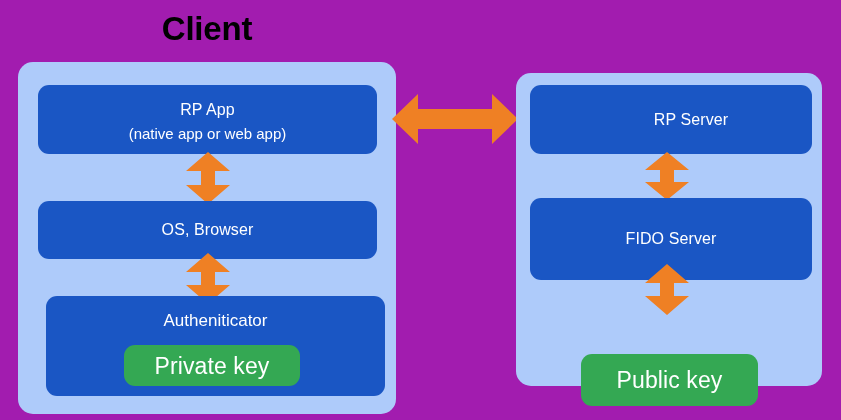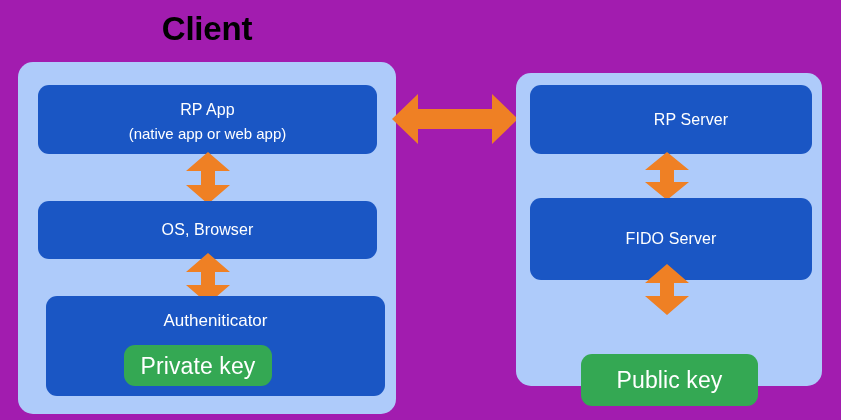--- a/index.html
+++ b/index.html
@@ -92,21 +92,21 @@
     display: flex;
     align-items: center;
     justify-content: center;
     font-size: 23px;
     font-weight: 400;
     line-height: 28px;
     letter-spacing: 0.1px;
     white-space: nowrap;
     box-sizing: border-box;
   }
-  #pill-private-key { left: 124px; top: 345px; width: 148px; height: 41px; }
+  #pill-private-key { left: 124px; top: 345px; width: 176px; height: 41px; }
   #pill-public-key  { left: 581px; top: 313px; width: 177px; height: 52px; margin-top: 41px; }
 
   
   .arrow { position: absolute; }
   .arrow svg { display: block; width: 100%; height: 100%; }
 
   
   #arrow-client-1 { left: 186px; top: 152px; width: 44px; height: 52px; }
   #arrow-client-2 { left: 186px; top: 253px; width: 44px; height: 51px; }
   

